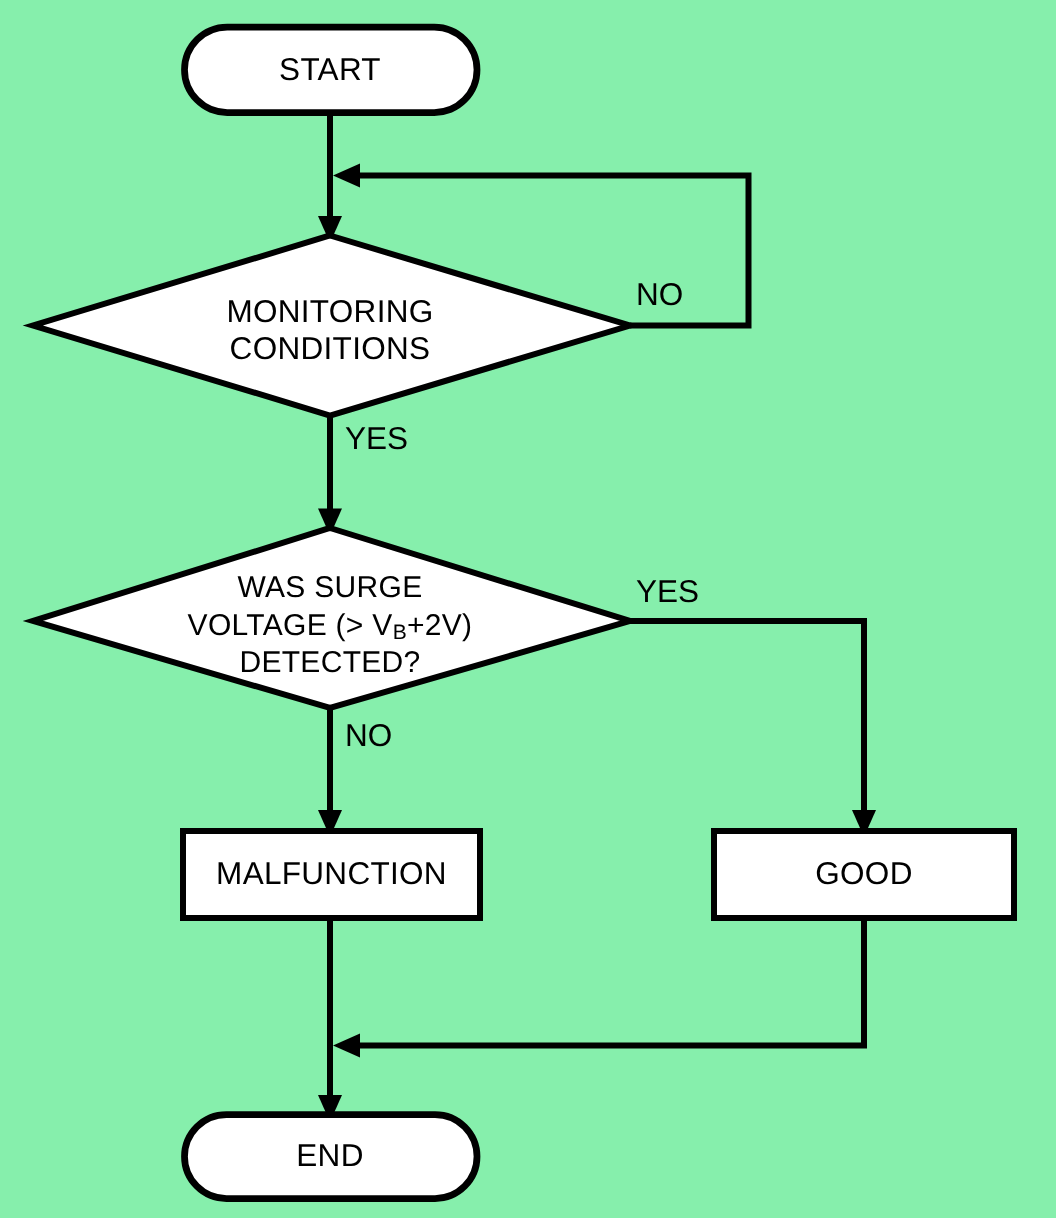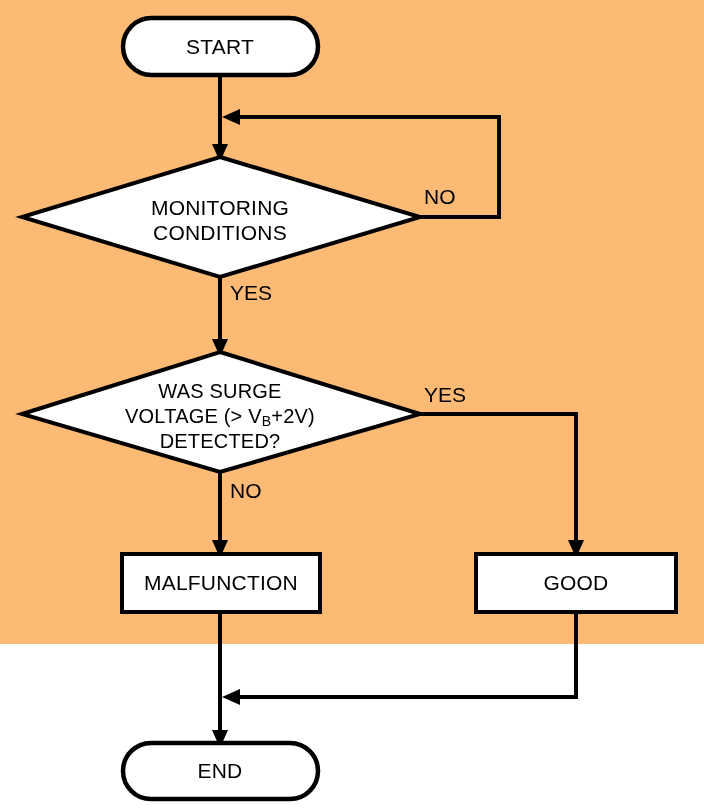--- a/index.html
+++ b/index.html
@@ -9,22 +9,22 @@
   }
   body {
     width: 704px;
     height: 812px;
     font-family: "Liberation Sans", sans-serif;
     overflow: hidden;
   }
   #flowchart-root {
     position: relative;
     width: 704px;
-    height: 644px;
-    background: #fdba74;
+    height: 812px;
+    background: #86efac;
   }
   svg#flow-svg {
     display: block;
     width: 704px;
     height: 812px;
   }
   .shape-outline {
     fill: #ffffff;
     stroke: #000000;
     stroke-width: 4;

